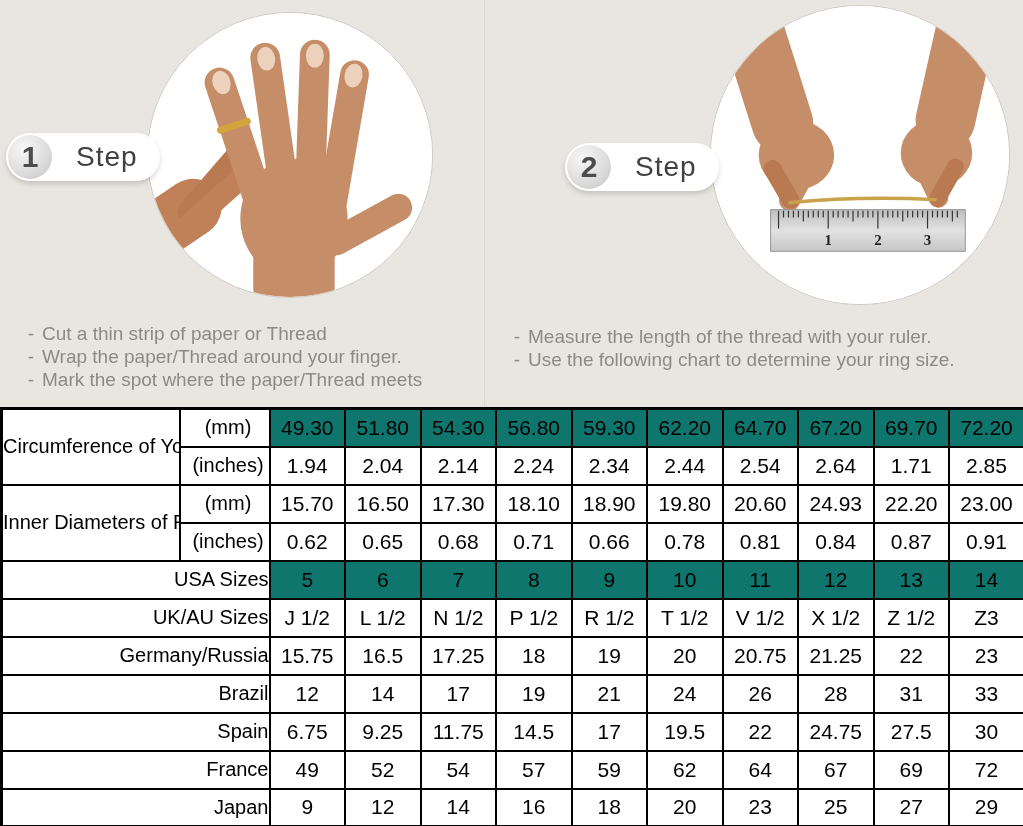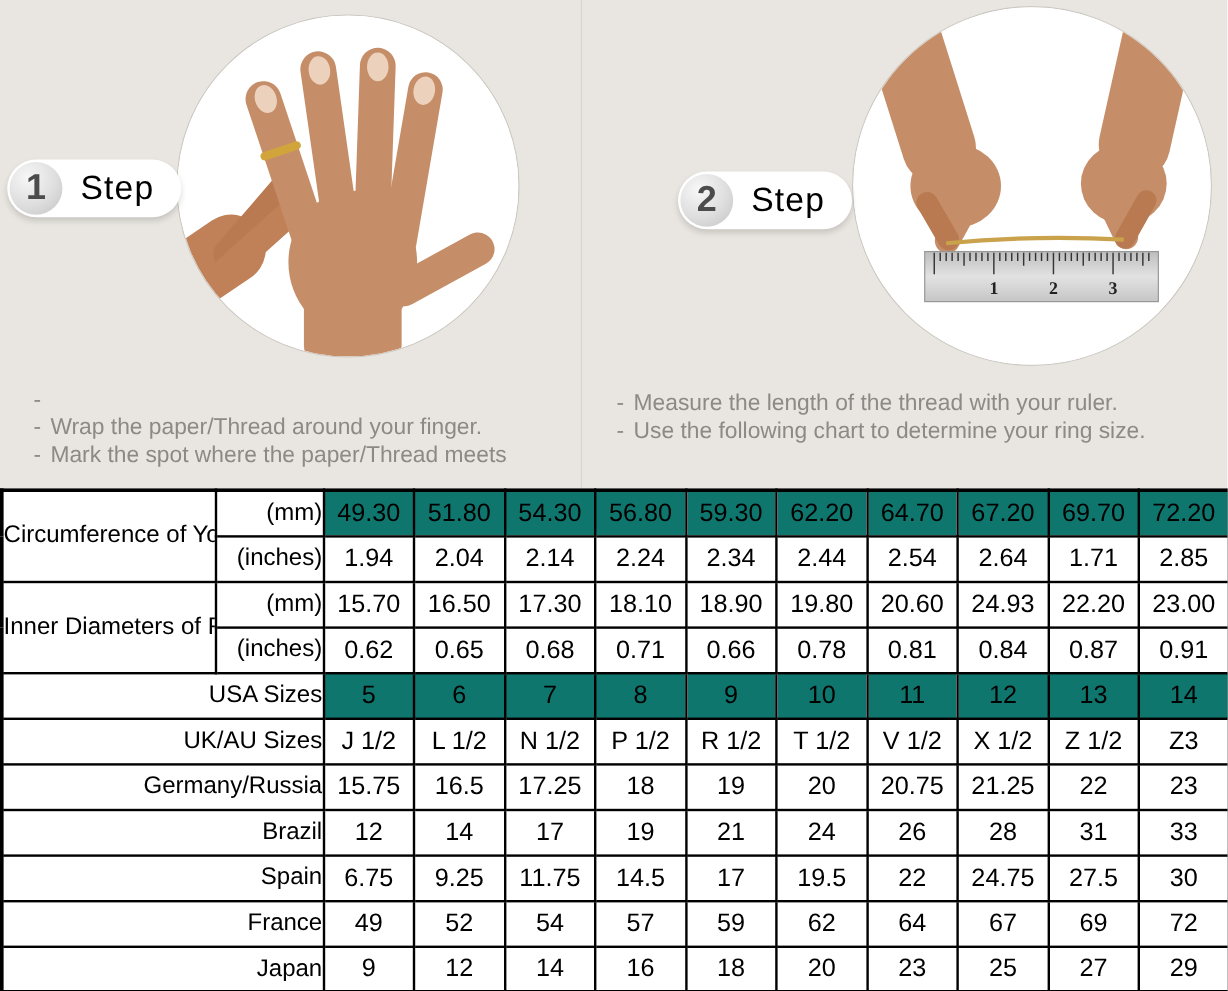--- a/index.html
+++ b/index.html
@@ -17,37 +17,37 @@
 
   .step-pill { position:absolute; display:flex; align-items:center; background:#ffffff;
                border-radius:26px; height:48px; padding:0 22px 0 2px;
                box-shadow:0 3px 5px rgba(0,0,0,0.15); z-index:3; }
   .pill-1 { left:6px;   top:133px; }
   .pill-2 { left:565px; top:143px; }
   .step-num { width:44px; height:44px; border-radius:50%;
               background:radial-gradient(circle at 35% 30%, #f7f7f7 0%, #dedede 55%, #c2c2c2 100%);
               color:#4c4c4c; font-size:30px; font-weight:bold;
               display:flex; align-items:center; justify-content:center; }
-  .step-label { color:#000000; font-size:28px; margin-left:15px; letter-spacing:1px; }
+  .step-label { color:#404040; font-size:28px; margin-left:24px; letter-spacing:1px; }
 
   .instructions { position:absolute; list-style:none; }
   .inst-left  { left:20px;  top:322px; }
   .inst-right { left:506px; top:325px; }
   .instructions li { display:flex; color:#8d8a86; font-size:19px; line-height:23px; }
   .instructions .dash { width:22px; flex:0 0 22px; text-align:center; }
 
   
   table#size-table { position:absolute; left:0; top:407px; width:1023px; height:419px;
                      border-collapse:collapse; background:#ffffff; table-layout:fixed;
                      border:3px solid #000; }
   #size-table td, #size-table th { border:2px solid #000; font-weight:normal; color:#000;
                                    overflow:hidden; white-space:nowrap; }
   #size-table tr { height:38px; }
   .cell-group-label { text-align:center; font-size:20px; }
-  .cell-unit  { text-align:right; padding-left:7px; font-size:20px; }
+  .cell-unit  { text-align:center; padding-left:7px; font-size:20px; }
   .cell-row-label { text-align:right; padding-left:8px; font-size:20px; }
   .cell-val { text-align:center; font-size:21px; }
   .hl { background:#0f766e; }
 </style>
 </head>
 <body>
 
 <div class="canvas">
   <div class="top">
     <div class="divider"></div>
@@ -77,20 +77,21 @@
           <path d="M 73 118 L 100 109" stroke="#d1a43c" stroke-width="7" stroke-linecap="round" fill="none"></path>
         </svg>
       </div>
       <div class="step-pill pill-1">
         <span class="step-num">1</span>
         <span class="step-label">Step</span>
       </div>
       <ul class="instructions inst-left" id="inst-0">
           <li>
             <span class="dash">-</span>
+            <span>Cut a thin strip of paper or Thread</span>
           </li>
           <li>
             <span class="dash">-</span>
             <span>Wrap the paper/Thread around your finger.</span>
           </li>
           <li>
             <span class="dash">-</span>
             <span>Mark the spot where the paper/Thread meets</span>
           </li>
         </ul>

